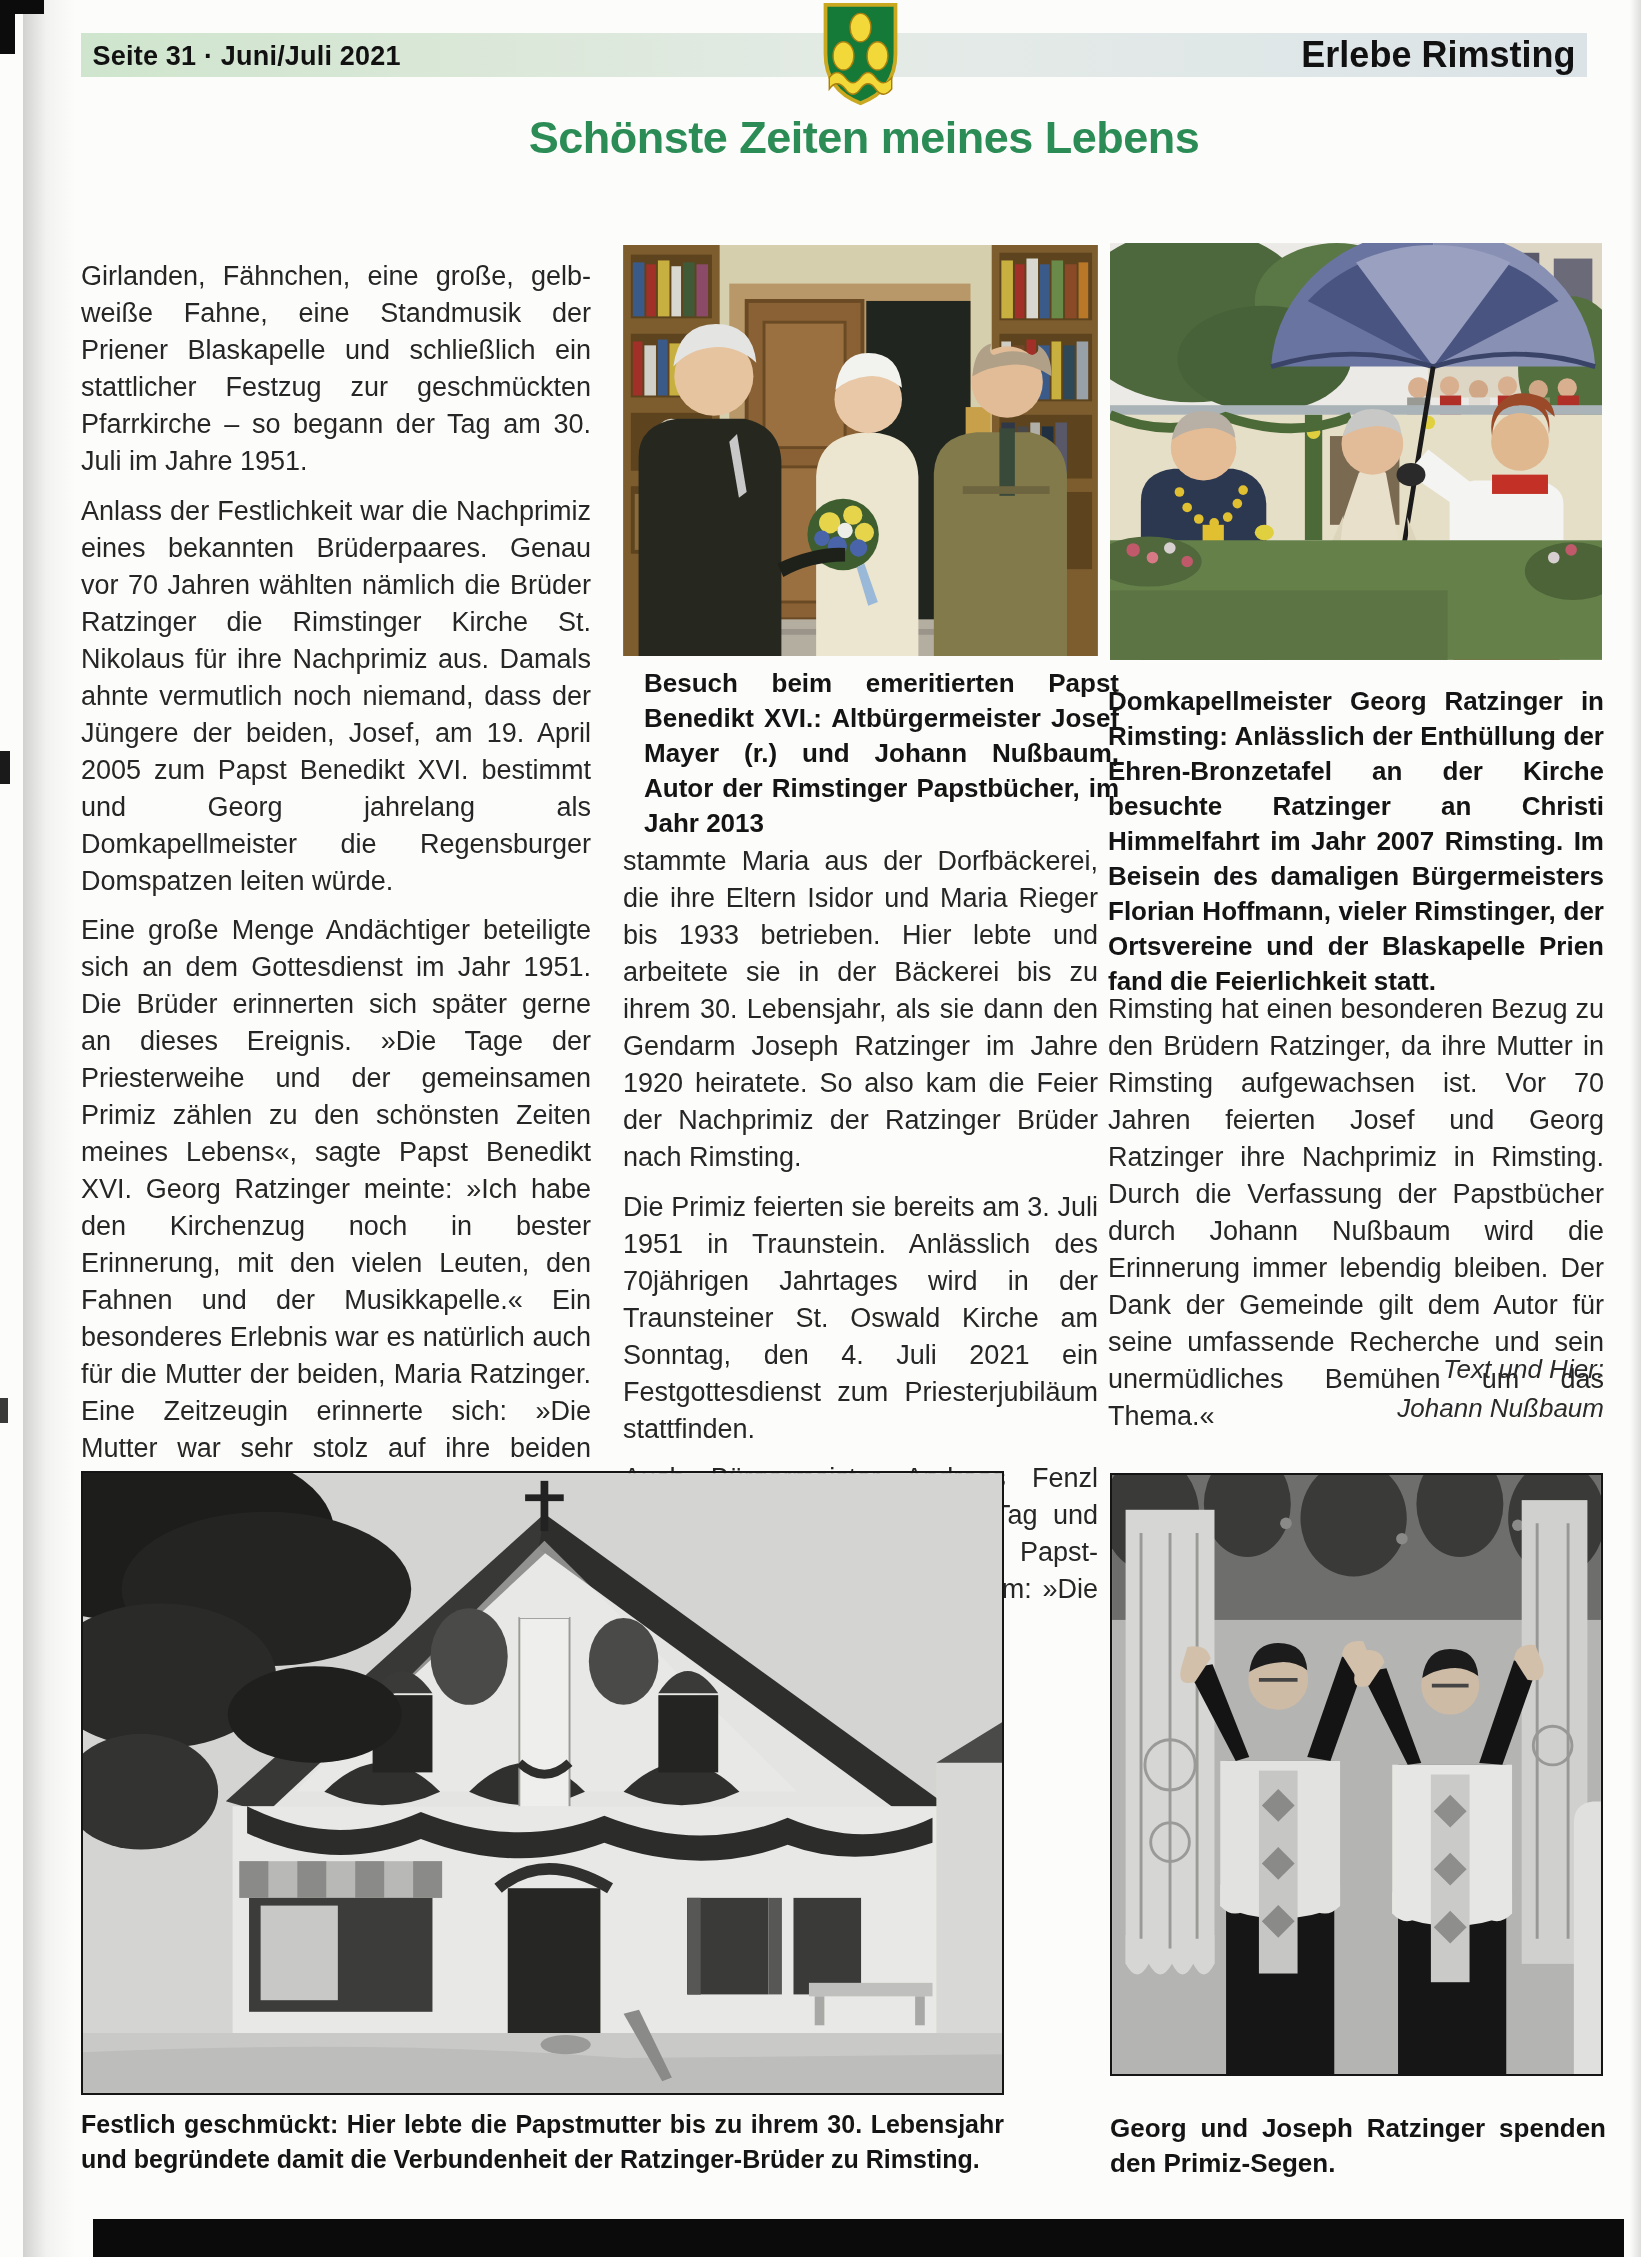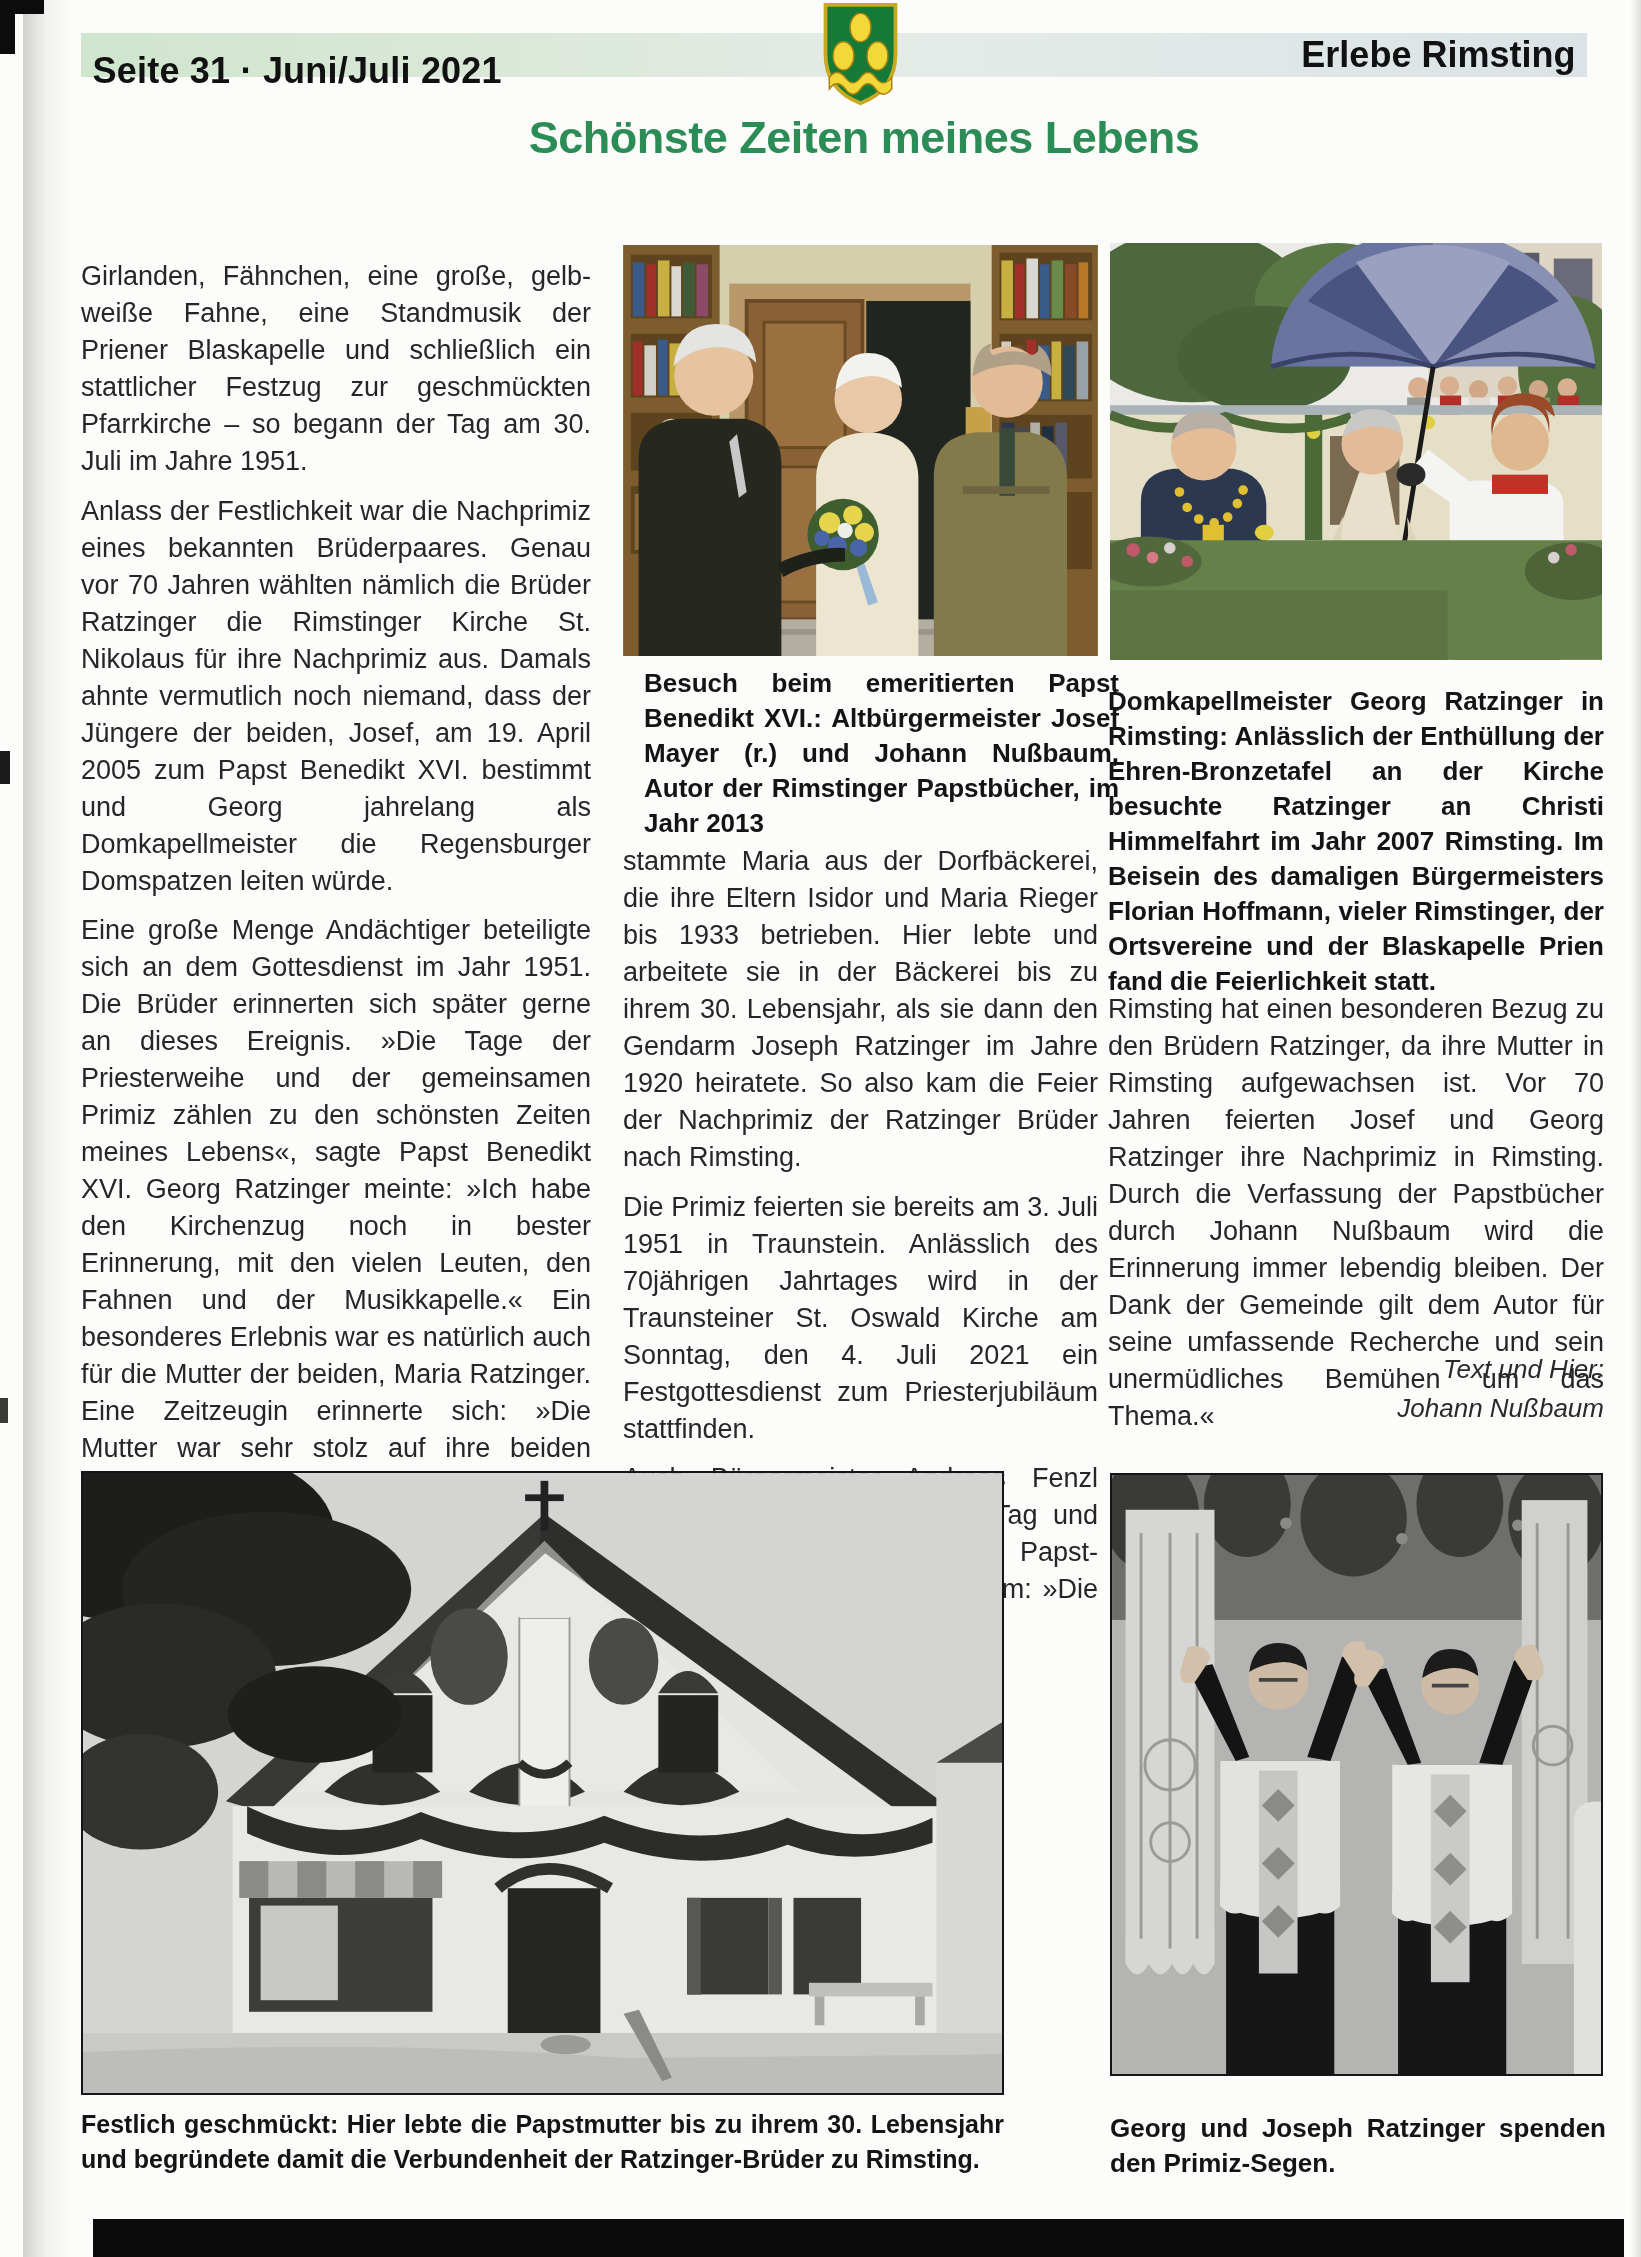--- a/index.html
+++ b/index.html
@@ -7,22 +7,22 @@
     position:relative;width:1641px;height:2257px;margin:0 auto;
     background:#fcfcfa;font-family:"Liberation Sans",sans-serif;color:#222;
     overflow:hidden;
   }
   .abs{position:absolute;}
   
   .header-bar{
     left:81px;top:33px;width:1506px;height:44px;
     background:linear-gradient(90deg,#cfe5cd 0%,#dce8da 30%,#e4ebe7 55%,#dbe3e7 100%);
   }
-  .header-left{position:absolute;left:11.6px;top:16px;height:40px;line-height:44px;
-    font-size:36px;font-weight:700;color:#111;letter-spacing:0.2px;}
+  .header-left{position:absolute;left:11.6px;top:1px;height:40px;line-height:44px;
+    font-size:27px;font-weight:700;color:#111;letter-spacing:0.2px;}
   .header-right{position:absolute;right:11.6px;top:0;height:61px;line-height:44px;
     font-size:36px;font-weight:700;color:#111;}
   .crest{left:816px;top:1.9px;width:89px;height:104px;z-index:3;}
   
   .title{left:87px;top:112px;width:1554px;text-align:center;
     font-size:45px;font-weight:700;color:#2b8c55;letter-spacing:-0.5px;}
   .subtitle{left:87px;top:176px;width:1535px;text-align:center;
     font-size:29px;font-weight:700;color:#1c1c1c;}
   
   .col{font-size:27px;line-height:37px;text-align:justify;color:#262626;margin-top:20px;}

